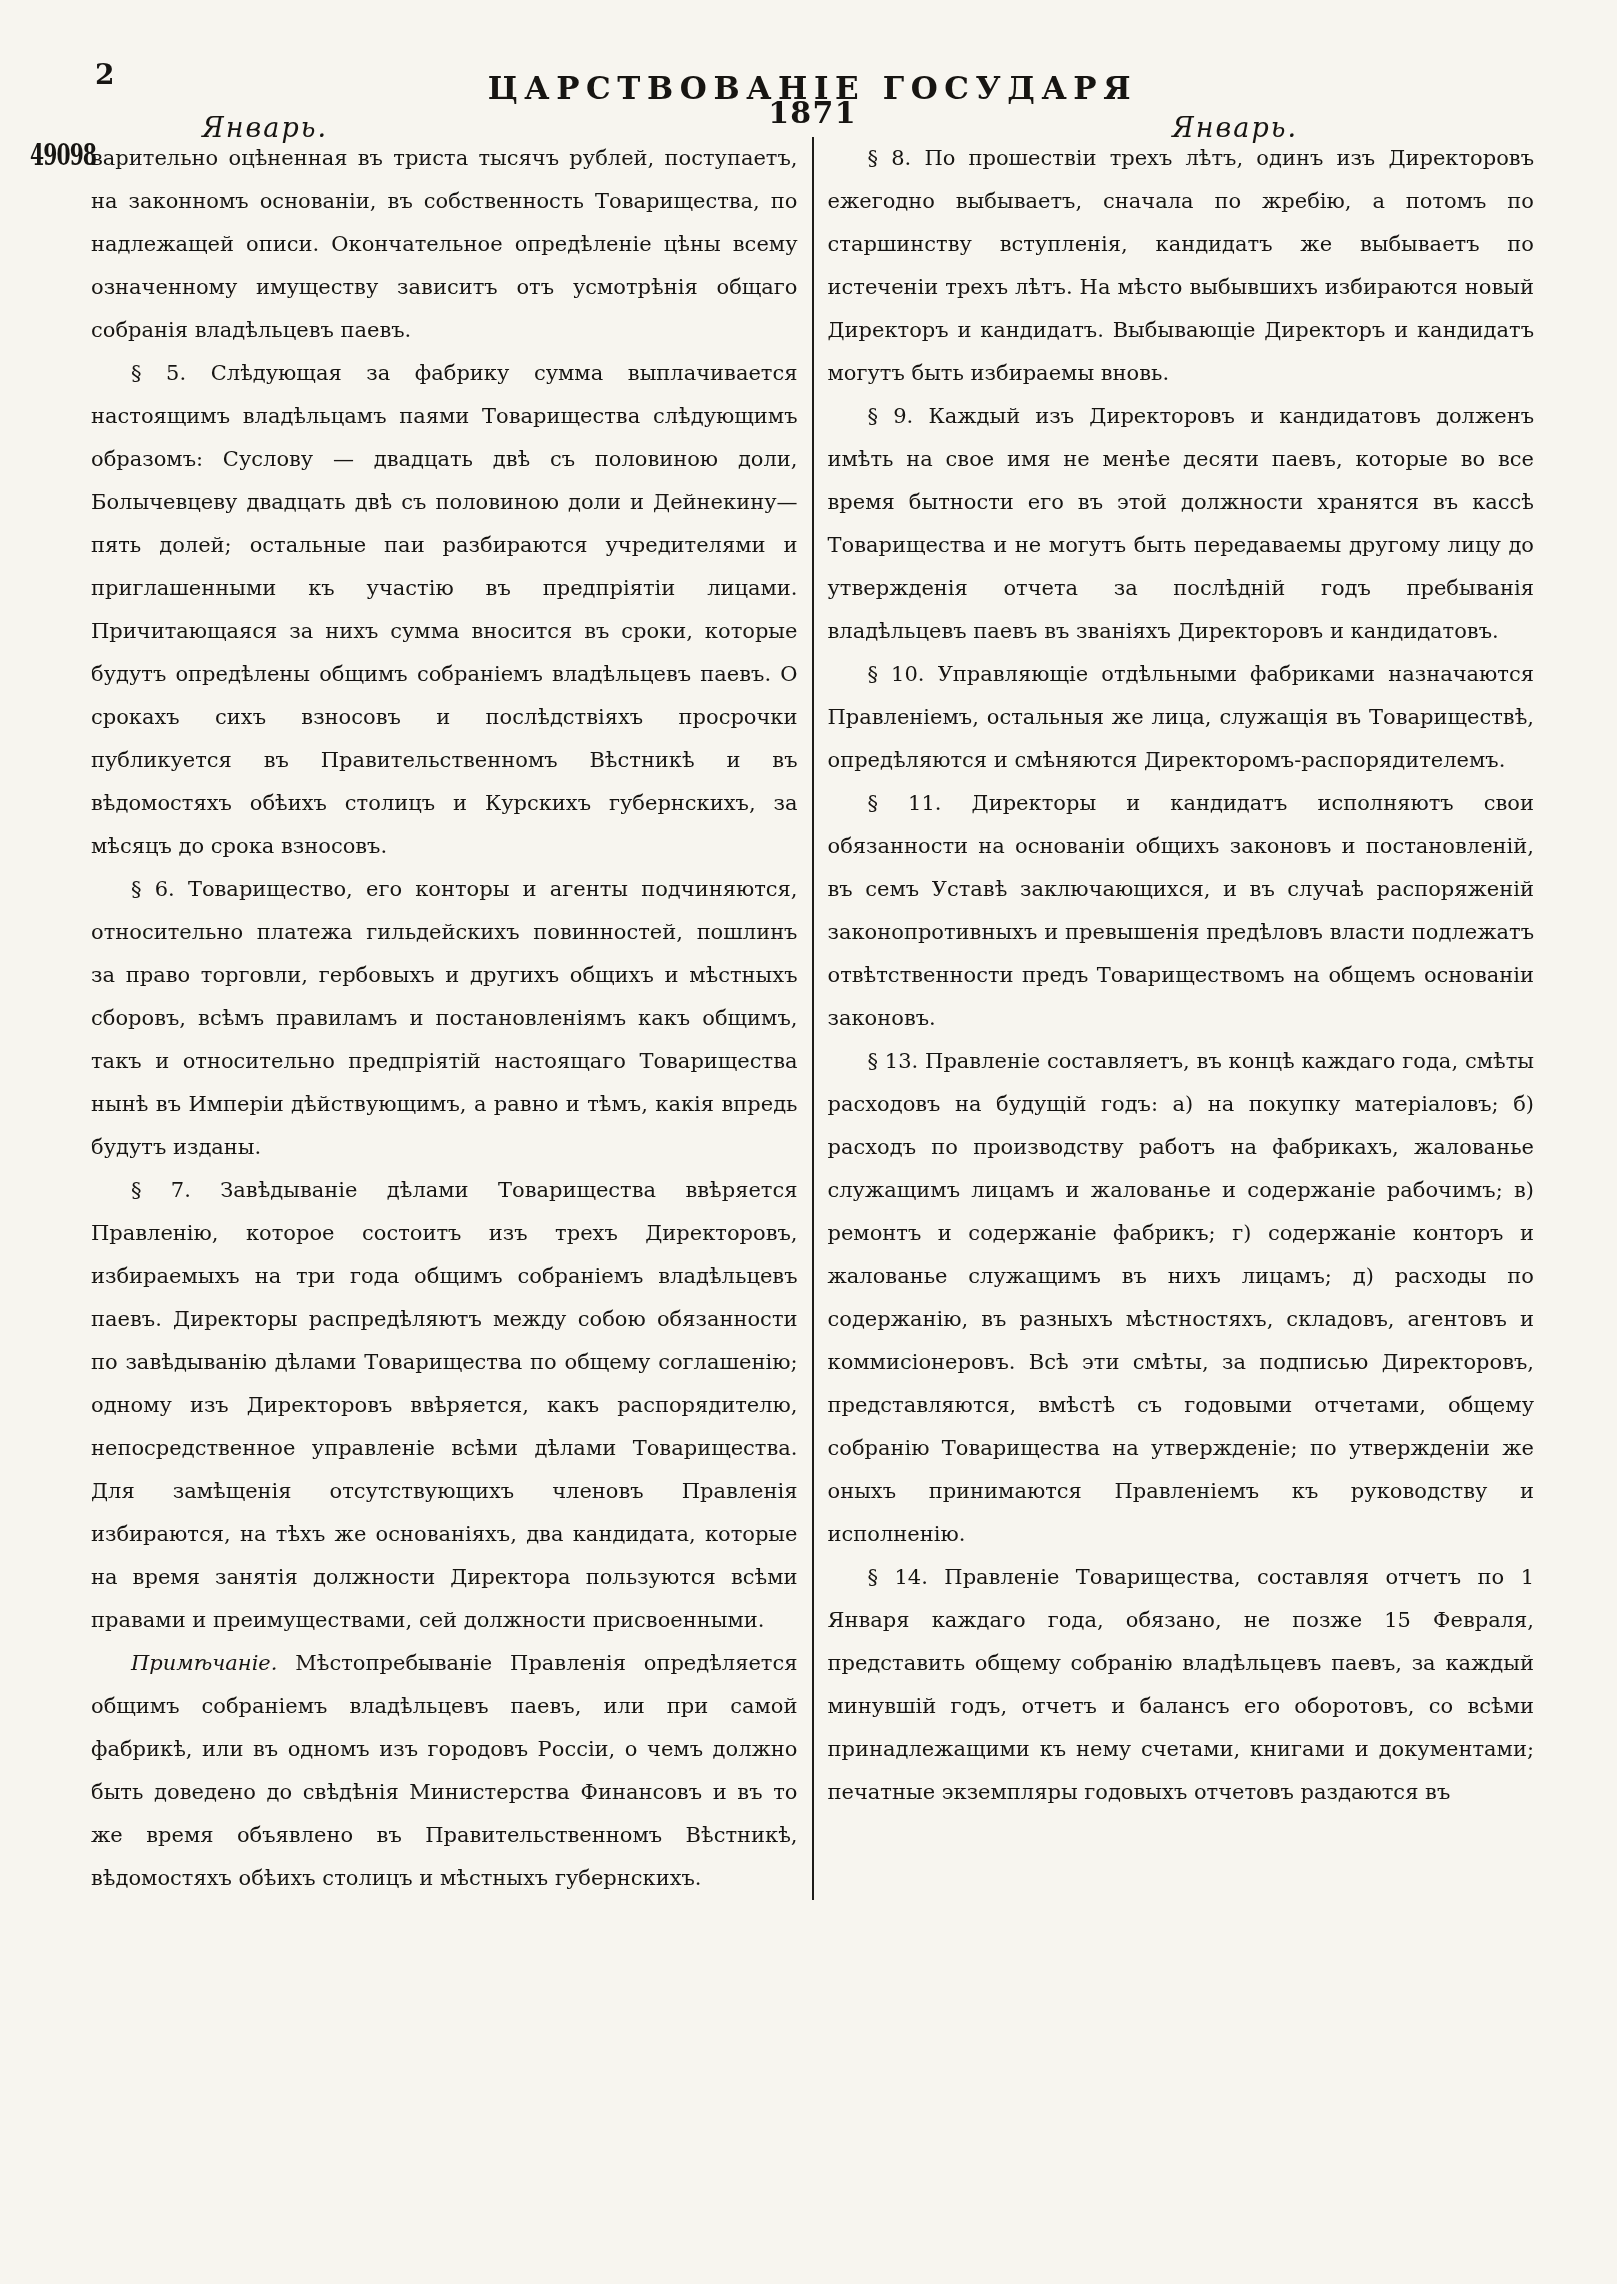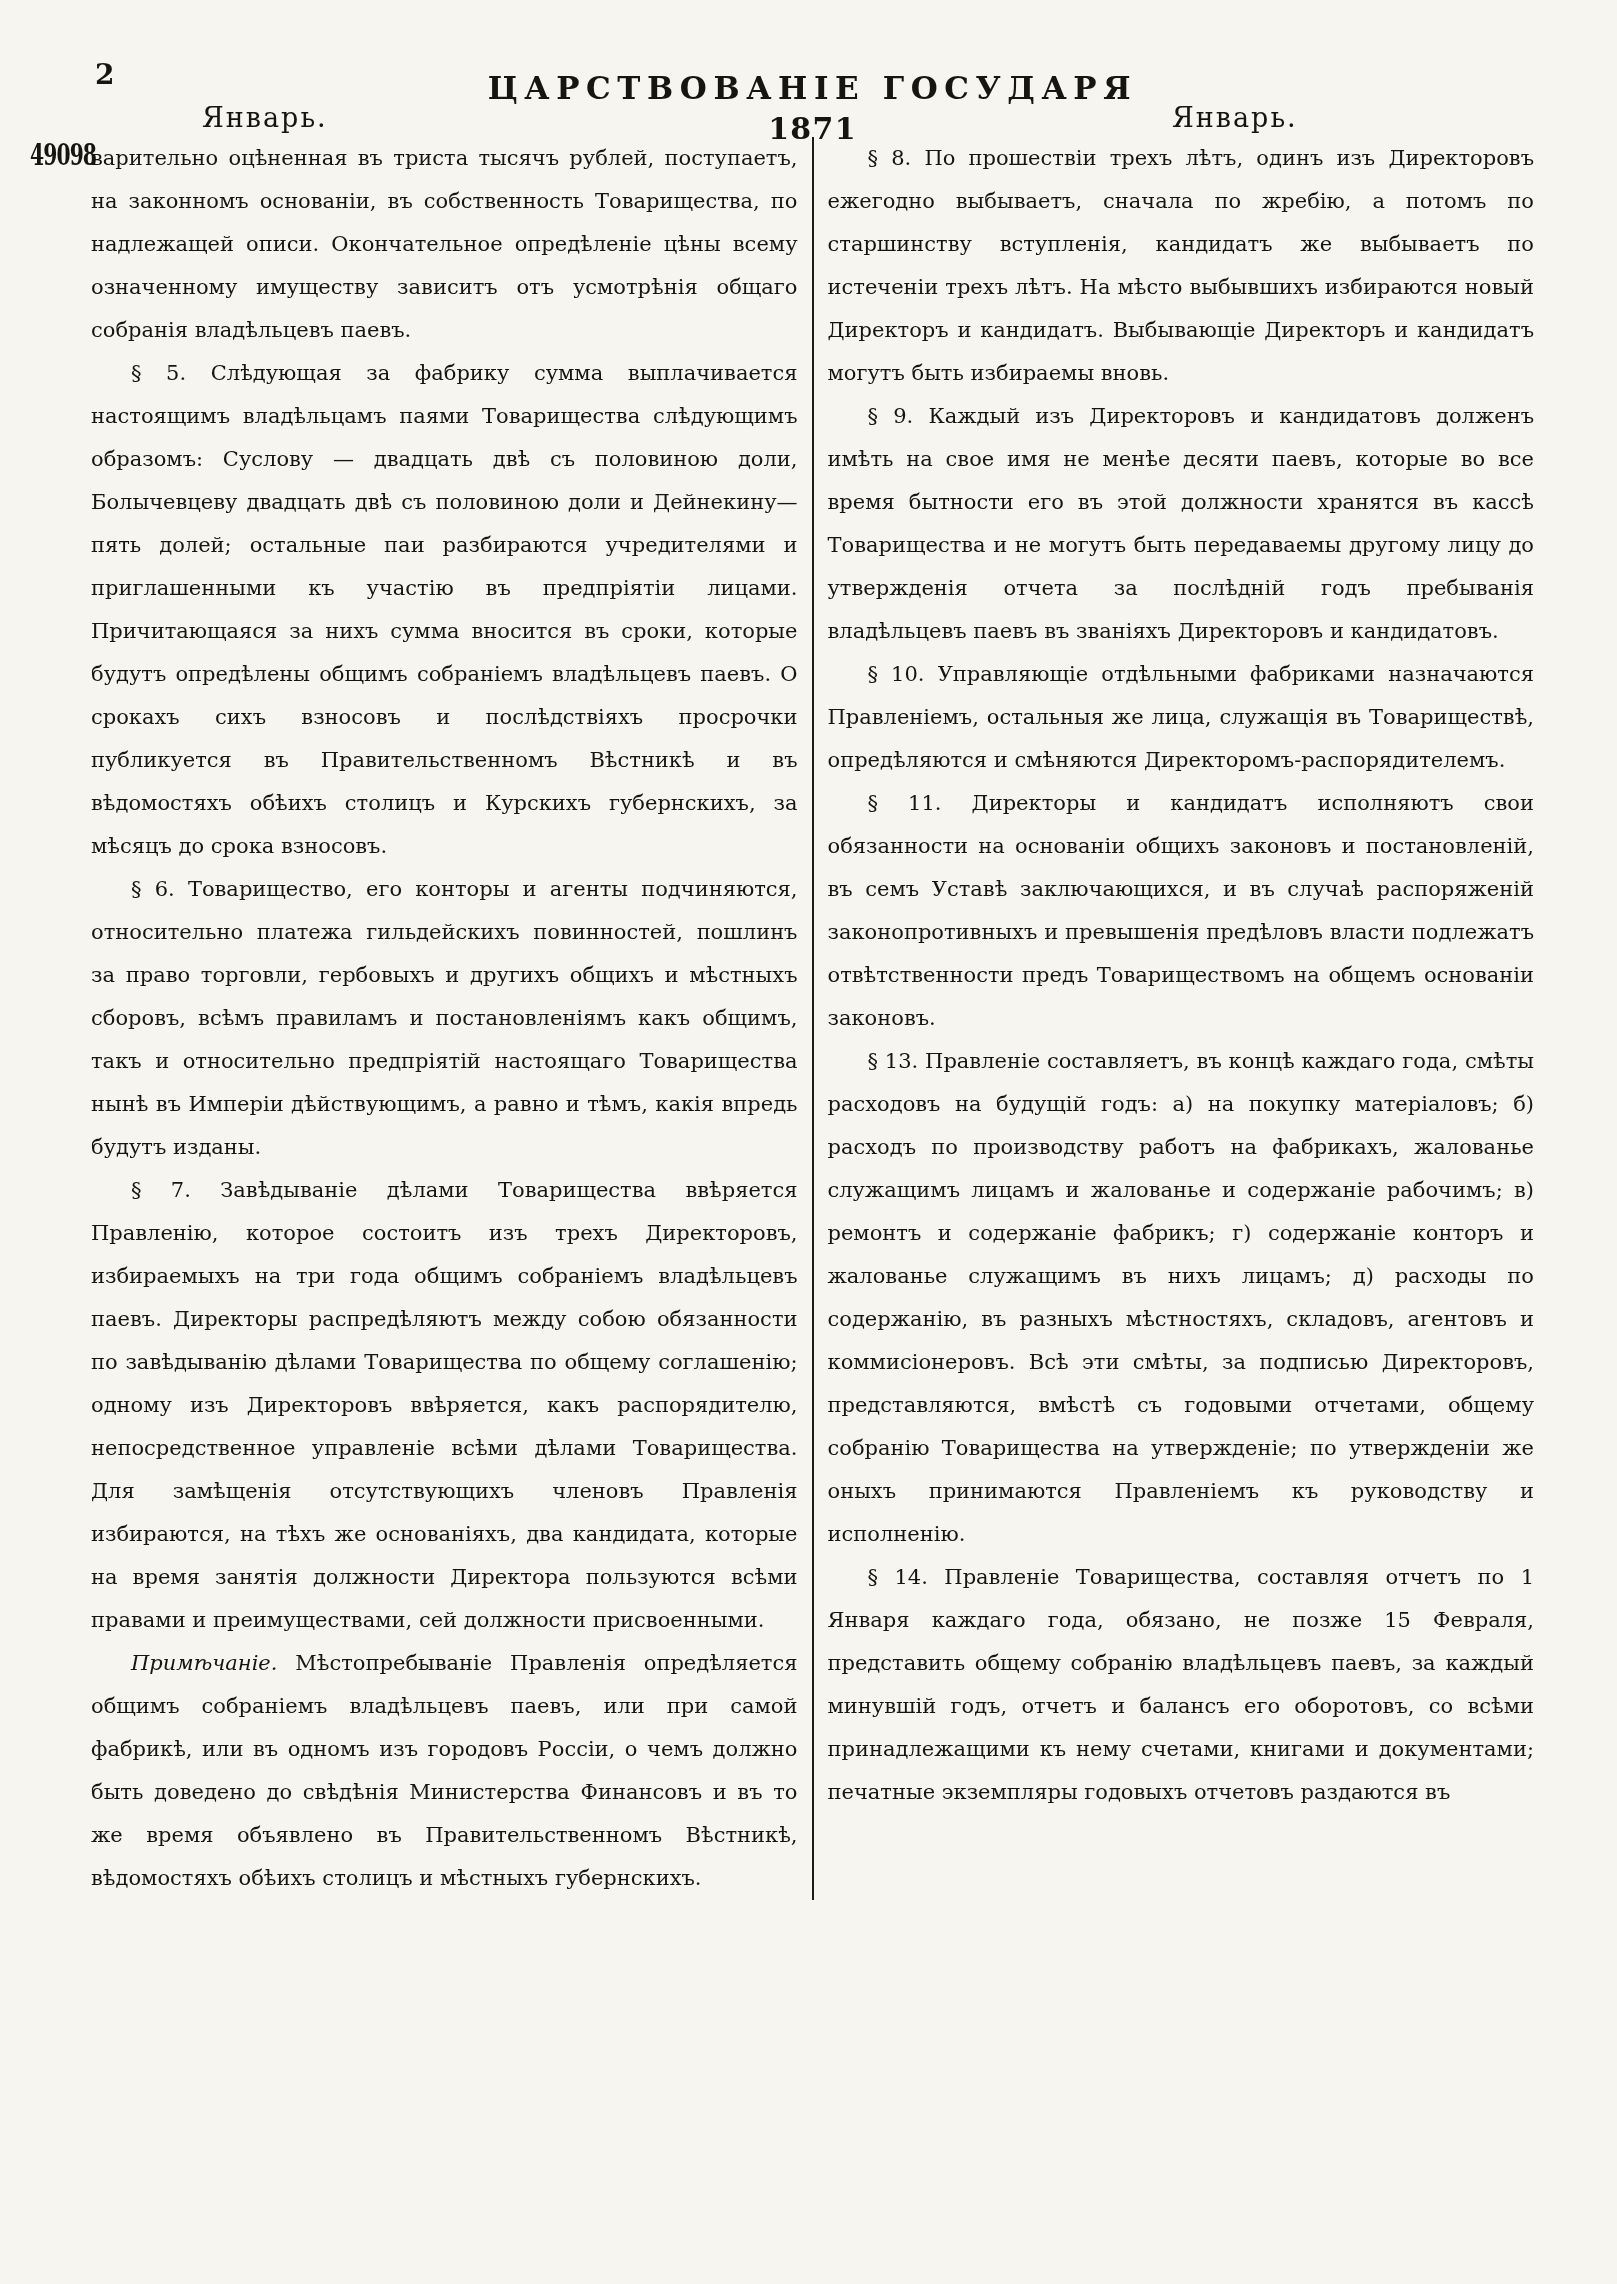--- a/index.html
+++ b/index.html
@@ -40,31 +40,32 @@
     white-space: nowrap;
   }
   
   .subheader {
     position: relative;
     height: 38px;
     margin-top: 1.3px;
   }
   .month {
     position: absolute;
-    top: 7px;
+    top: 17px;
+    font-style: italic;
     font-size: 27px;
     letter-spacing: 2px;
   }
   .month-left { left: 111px; }
   .month-right { left: 1081px; }
   .year {
     position: absolute;
     left: 50%;
     transform: translateX(-50%);
-    top: 16px;
+    top: 0;
     font-weight: bold;
     font-size: 30px;
     letter-spacing: 1.3px;
   }
   
   .act-number {
     position: absolute;
     left: 30px;
     top: 138px;
     font-size: 29px;

